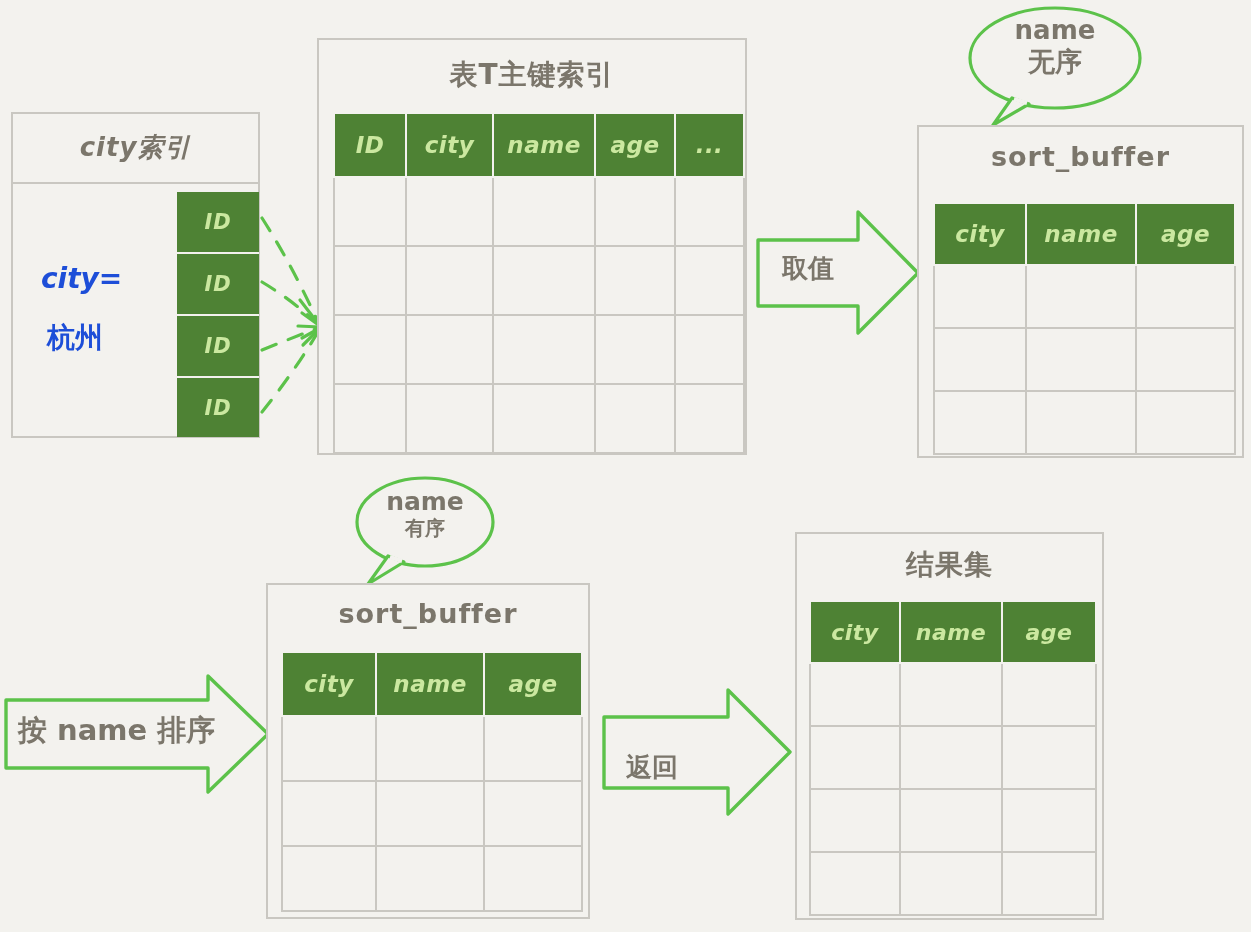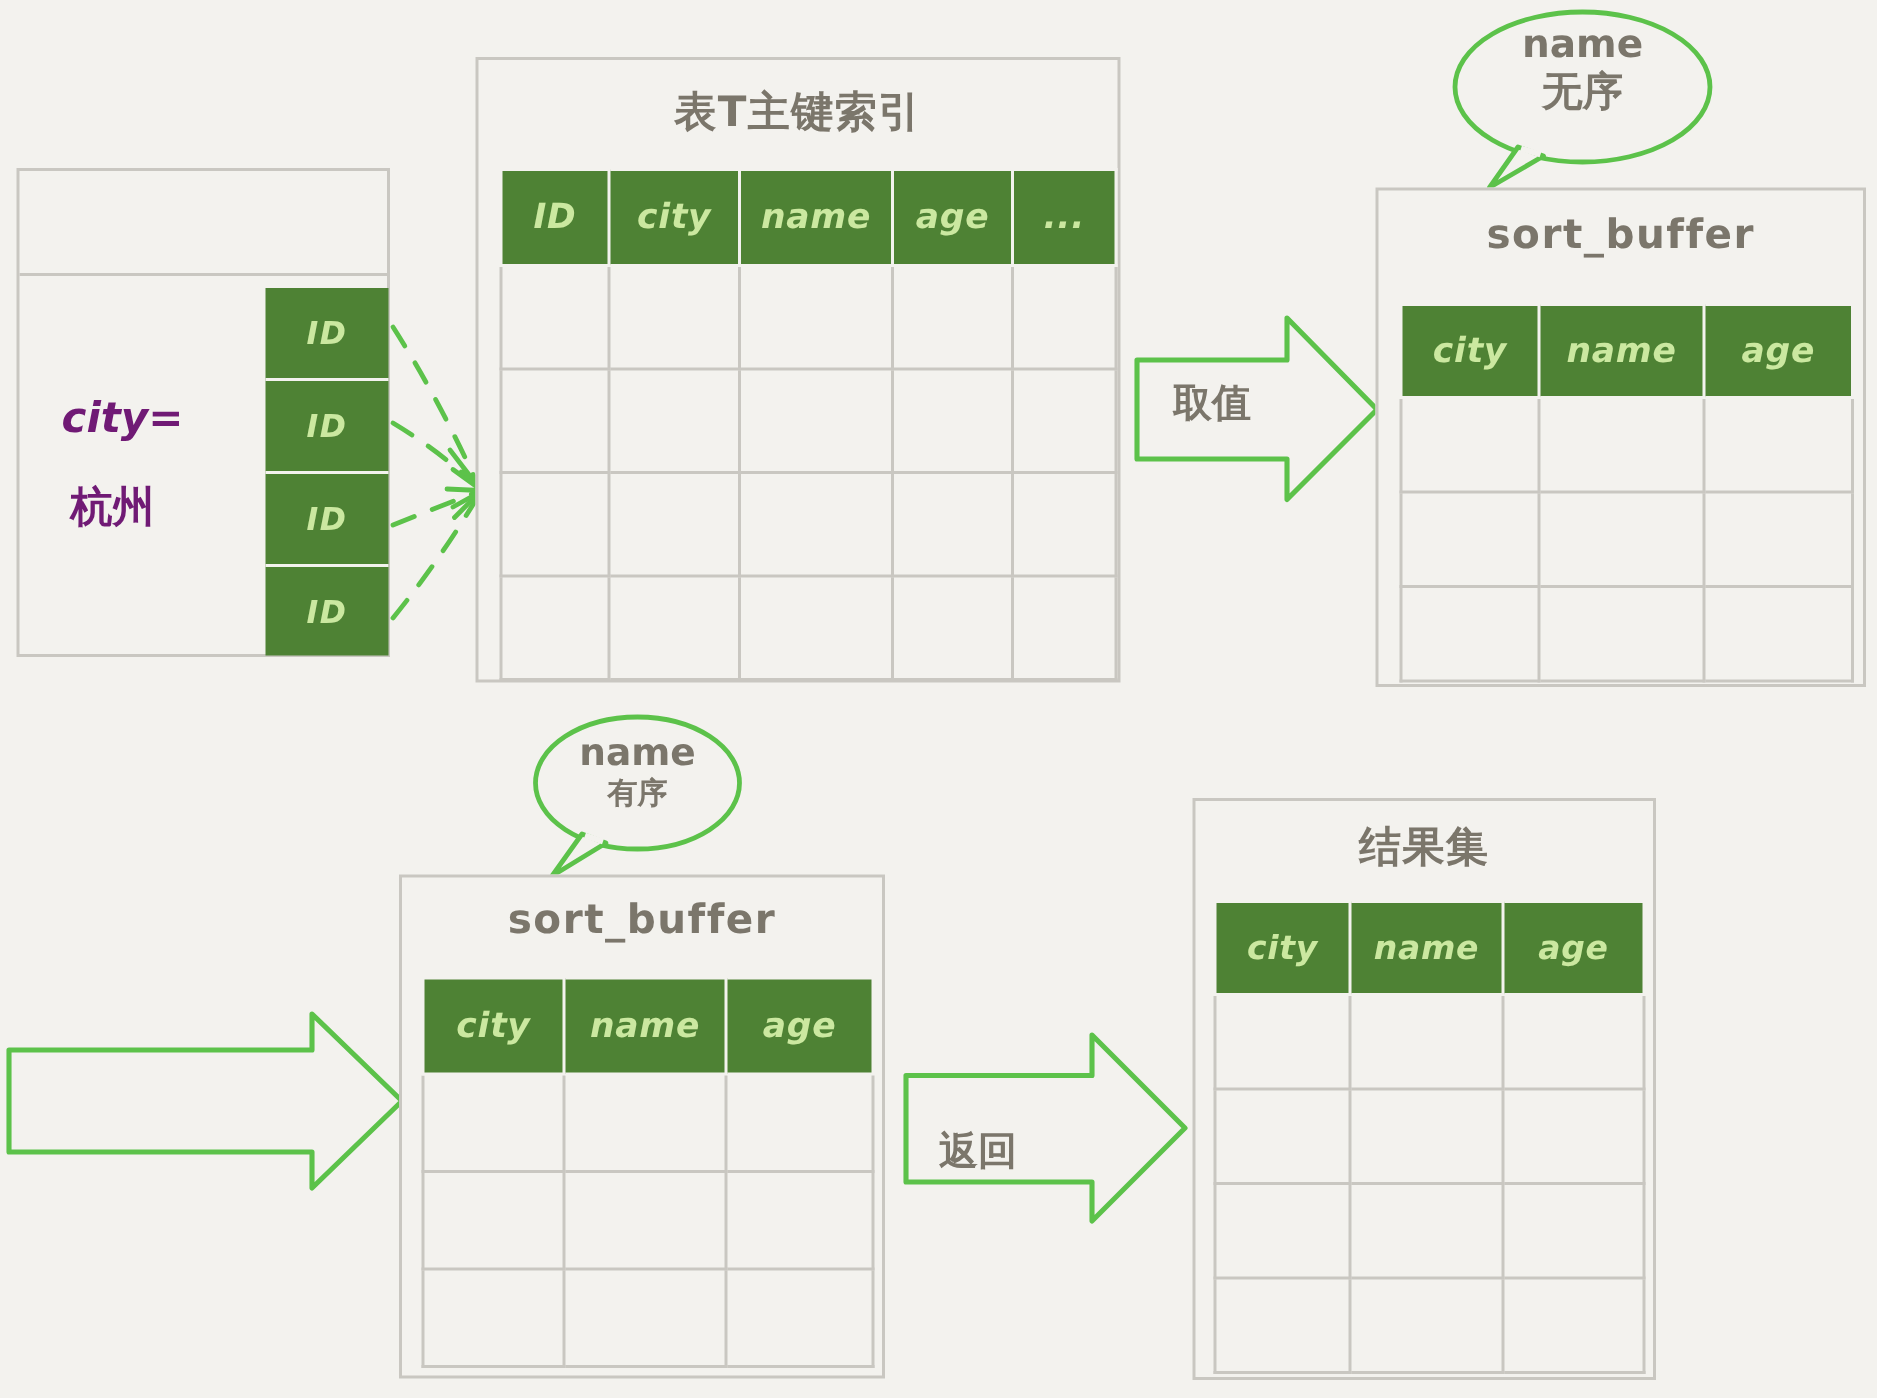--- a/index.html
+++ b/index.html
@@ -63,21 +63,21 @@
     font-weight: bold;
     font-style: italic;
     font-size: 21px;
     letter-spacing: 1px;
     border-bottom: 2px solid #f3f2ee;
     box-sizing: border-box;
   }
   
   .handtext {
     position: absolute;
-    color: #701a75;
+    color: #1d4ed8;
     font-weight: bold;
     font-family: "DejaVu Sans", sans-serif;
   }
   
   #overlay {
     position: absolute;
     left: 0; top: 0;
     width: 1251px;
     height: 932px;
     pointer-events: none;
@@ -129,20 +129,21 @@
     </g>
 
     <g>
       <ellipse cx="425" cy="522" rx="68" ry="44" fill="#f3f2ee" stroke="#5cc24a" stroke-width="3.2"></ellipse>
       <path d="M 388 556 L 368 584 L 404 562 Z" fill="#f3f2ee" stroke="#5cc24a" stroke-width="3.2" stroke-linejoin="round"></path>
       <path d="M 390 557 L 402 561" stroke="#f3f2ee" stroke-width="4"></path>
     </g>
   </svg>
 
   <div class="panel" style="left:11px; top:112px; width:249px; height:326px;">
+    <div class="panel-title" style="top:16px; font-size:26px; font-style:italic;">city索引</div>
     <div style="position:absolute; left:0; right:0; top:68px; height:2px; background:#c9c7c1;"></div>
     <div class="handtext" style="left:28px; top:148px; font-size:28px; font-style:italic;">city=</div>
     <div class="handtext" style="left:34px; top:205px; font-size:28px;">杭州</div>
   </div>
 
   <div>
     <div class="idbox" style="left:177px; top:192px; width:82px; height:62px;">ID</div>
     <div class="idbox" style="left:177px; top:254px; width:82px; height:62px;">ID</div>
     <div class="idbox" style="left:177px; top:316px; width:82px; height:62px;">ID</div>
     <div class="idbox" style="left:177px; top:378px; width:82px; height:59px; border-bottom:none;">ID</div>
@@ -284,15 +285,16 @@
         </tr>
     <tr>
           <td style="height:61px;"></td>
           <td></td>
           <td></td>
         </tr>
   </tbody>
     </table>
 
   <div class="arrow-label" style="left:782px; top:251px; font-size:26px;">取值</div>
+  <div class="arrow-label" style="left:18px; top:711px; font-size:29px;">按 name 排序</div>
   <div class="arrow-label" style="left:626px; top:730px; font-size:26px;margin-top:20px;">返回</div>
 
 </div>
 
 </body></html>

